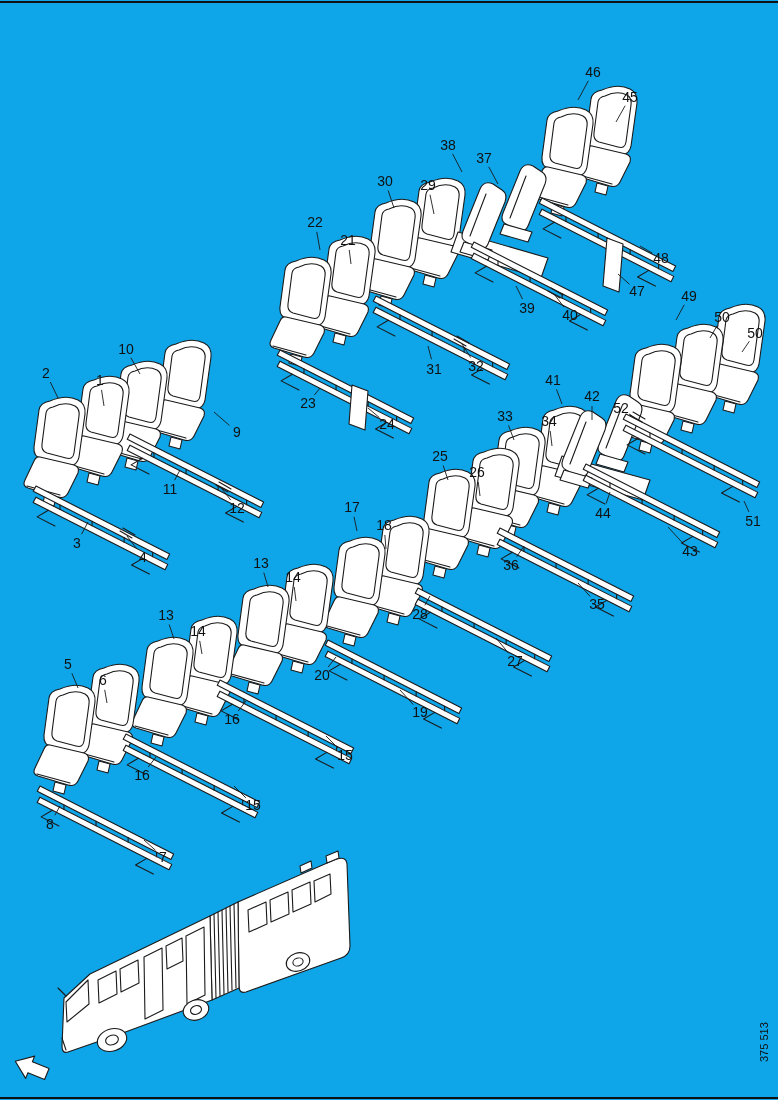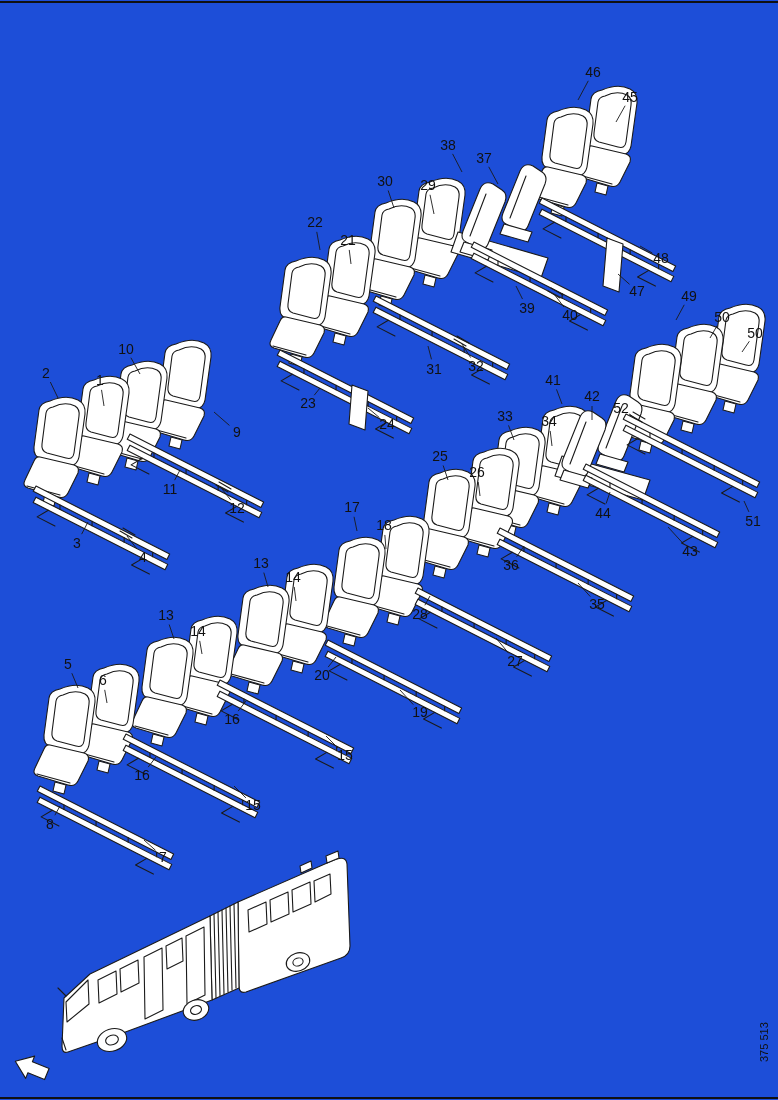--- a/index.html
+++ b/index.html
@@ -1,16 +1,16 @@
 <!DOCTYPE html>
 <html><head>
 <meta charset="utf-8">
 <style>
   html,body{margin:0;padding:0;background:#ffffff;}
-  .page{position:relative;width:778px;height:1100px;background:#1d4ed8;overflow:hidden;
+  .page{position:relative;width:778px;height:1100px;background:#0ea5e9;overflow:hidden;
         font-family:"Liberation Sans",sans-serif;}
   svg{display:block;}
   .ln{fill:none;stroke:#1a1a1a;stroke-width:1.1;stroke-linejoin:round;stroke-linecap:round;}
   .fw{fill:#ffffff;stroke:#1a1a1a;stroke-width:1.1;stroke-linejoin:round;stroke-linecap:round;}
   .leader{stroke:#1a1a1a;stroke-width:0.9;fill:none;}
   text.callout{font-family:"Liberation Sans",sans-serif;font-size:14px;fill:#111;text-anchor:middle;}
   text.docnum{font-family:"Liberation Sans",sans-serif;font-size:11px;fill:#111;}
   .edge{stroke:#111;stroke-width:2;}
 </style>
 </head>

